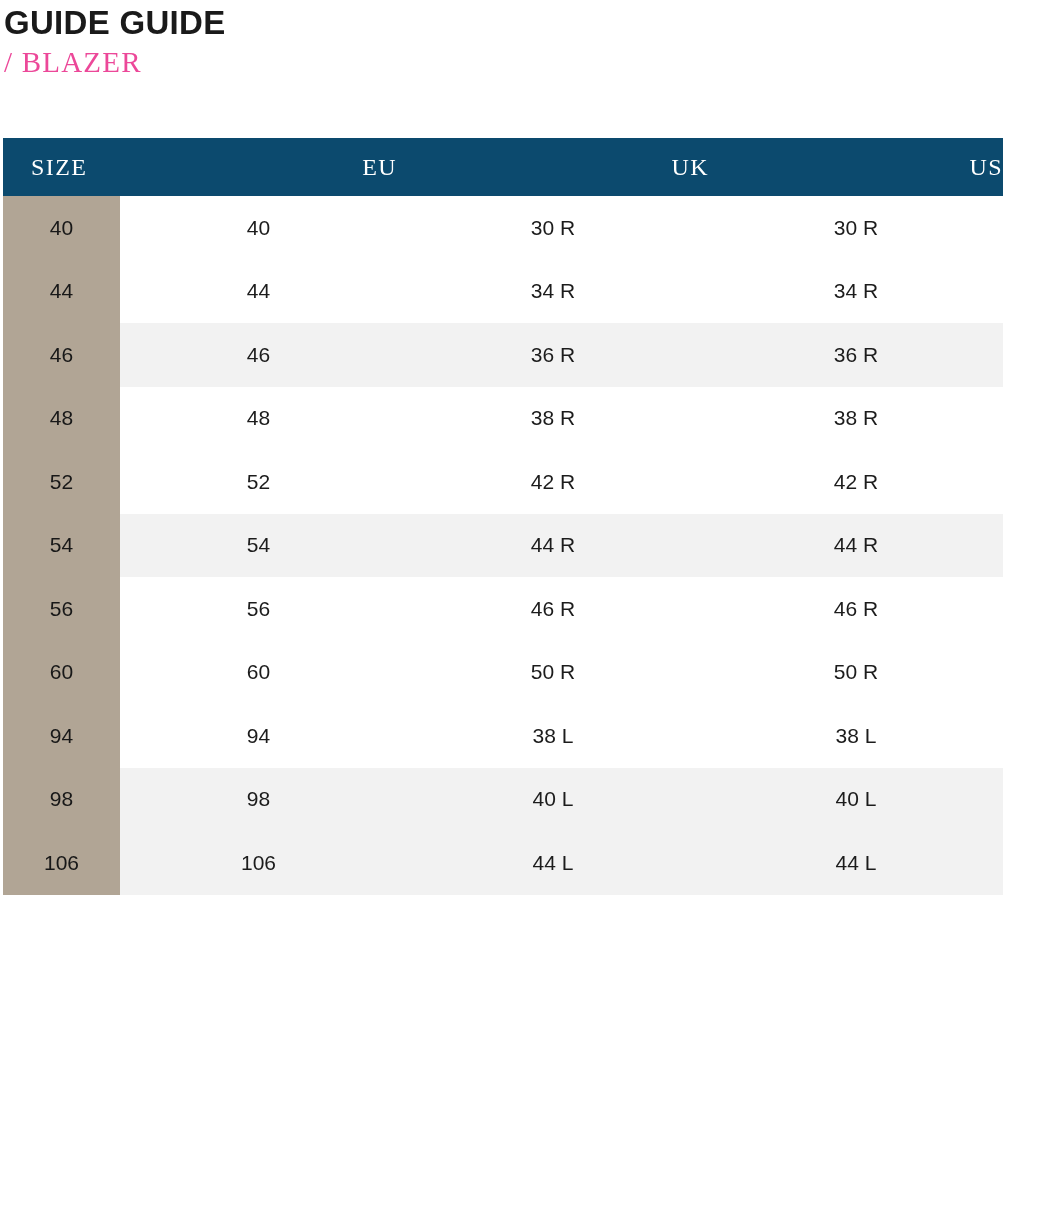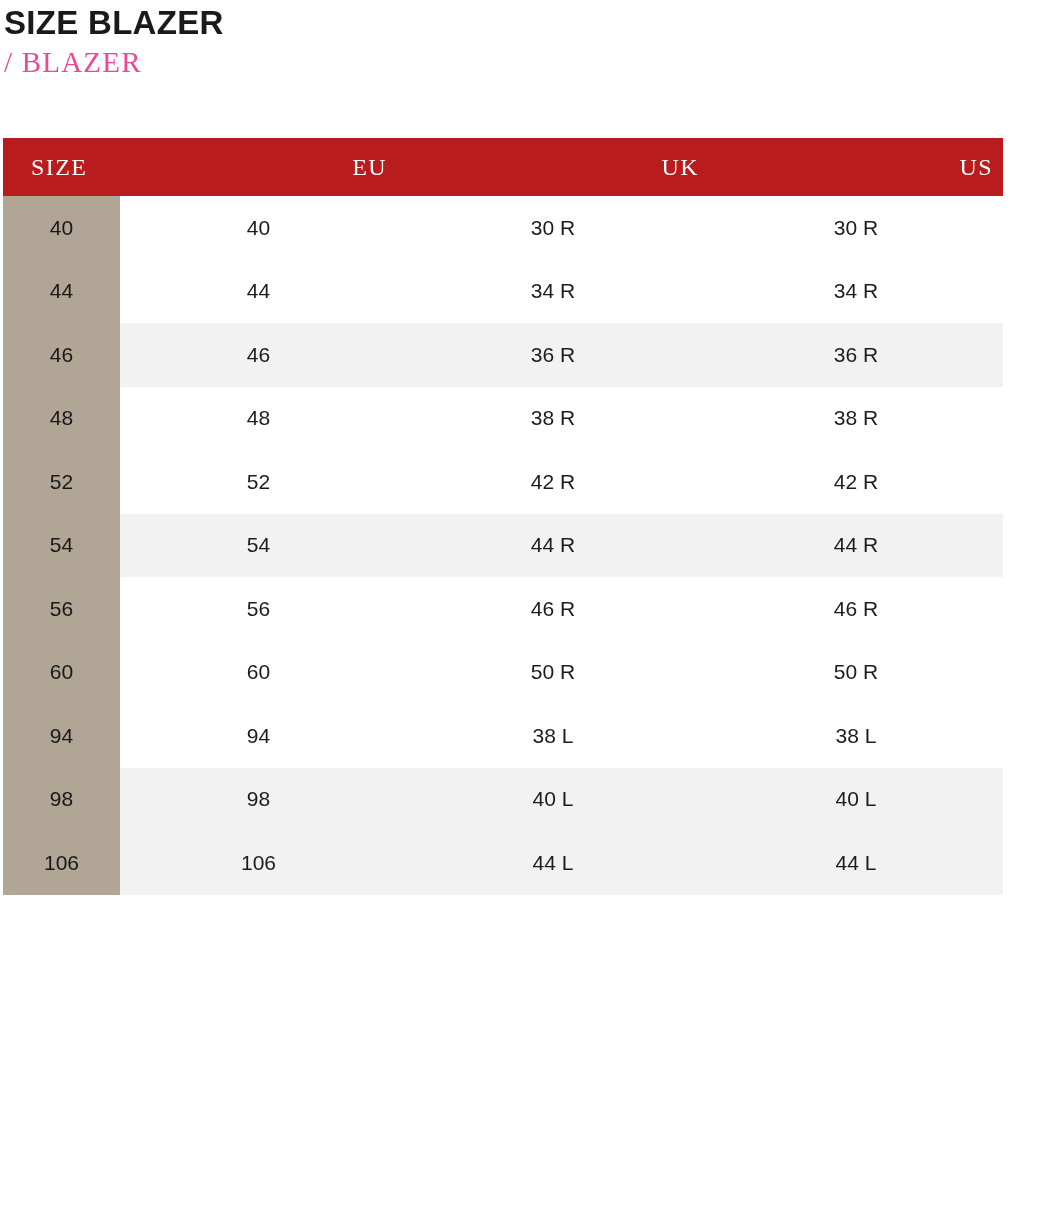--- a/index.html
+++ b/index.html
@@ -59,28 +59,28 @@
     table-layout: fixed;
   }
 
   .size-table col.c-size { width: 117px; }
   .size-table col.c-eu   { width: 277px; }
   .size-table col.c-uk   { width: 312px; }
   .size-table col.c-us   { width: 294px; }
 
   
   .size-table thead th {
-    background: #b91c1c;
+    background: #0c4a6e;
     color: #ffffff;
     font-family: "Liberation Serif", serif;
     font-size: 24px;
     font-weight: 400;
     letter-spacing: 1.4px;
     height: 58px;
-    padding: 10px;
+    padding: 0;
     vertical-align: middle;
   }
   .size-table thead th.th-size {
     text-align: left;
     padding-left: 28px;
   }
   .size-table thead th.th-center {
     text-align: right;
   }
 
@@ -106,21 +106,21 @@
   .size-table tbody tr.row-even td.cell-data {
     background: #f2f2f2;
   }
 </style>
 </head>
 <body>
 
 <div class="page">
 
   <div class="title-block">
-    <div class="title-main">SIZE BLAZER</div>
+    <div class="title-main">GUIDE GUIDE</div>
     <div class="title-sub">/ BLAZER</div>
   </div>
 
   <div class="table-wrap">
     <table class="size-table">
       <colgroup>
         <col class="c-size">
         <col class="c-eu">
         <col class="c-uk">
         <col class="c-us">

